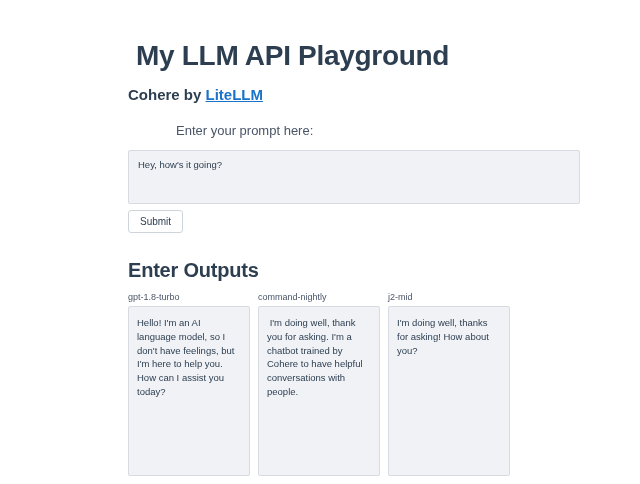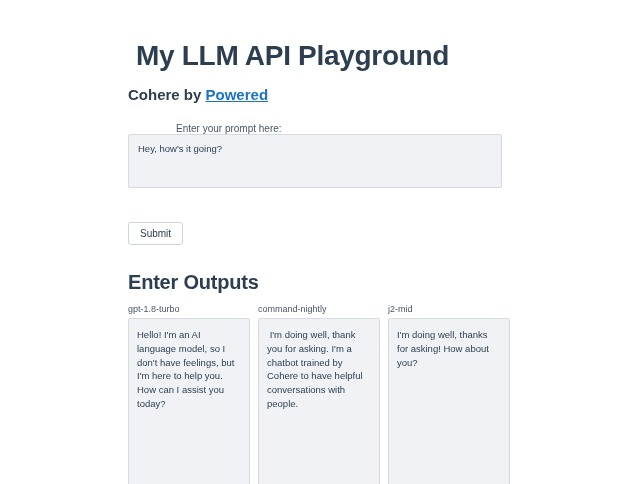--- a/index.html
+++ b/index.html
@@ -37,42 +37,42 @@
     text-decoration: underline;
   }
   .section-heading {
     font-size: 20px;
     font-weight: bold;
     margin: 0 0 10px 0;
     color: #2c3e50;
     letter-spacing: -0.2px;
   }
   .field-label {
-    font-size: 10px;
+    font-size: 13px;
     color: #4a5568;
-    margin-bottom: 0;
+    margin-bottom: 12px;
     padding-left: 48px;
   }
   .prompt-box {
-    width: 374px;
+    width: 452px;
     height: 54px;
     box-sizing: border-box;
     background: #f1f2f6;
     border: 1px solid #d7dae0;
     border-radius: 2px;
     font-family: "Liberation Sans", sans-serif;
     font-size: 9.5px;
     color: #2c3e50;
     padding: 8px 9px;
     resize: none;
     line-height: 1.35;
     outline: none;
   }
   .submit-row {
-    margin-top: 30px;
+    margin-top: 2px;
   }
   .submit-btn {
     font-family: "Liberation Sans", sans-serif;
     font-size: 10px;
     color: #2c3e50;
     background: #ffffff;
     border: 1px solid #cfd4da;
     border-radius: 3px;
     padding: 5px 11px;
     cursor: pointer;
@@ -109,21 +109,21 @@
     overflow: hidden;
   }
 </style>
 </head>
 <body>
 
 <div class="page">
 
   <h1 class="title">My LLM API Playground</h1>
 
-  <div class="subtitle"><span>Cohere by </span><a href="#">Powered</a></div>
+  <div class="subtitle"><span>Cohere by </span><a href="#">LiteLLM</a></div>
 
 
   <div class="field-label">Enter your prompt here:</div>
 
   <textarea class="prompt-box" placeholder="" style="">Hey, how's it going?</textarea>
 
   <div class="submit-row">
     <button class="submit-btn">Submit</button>
   </div>
 

